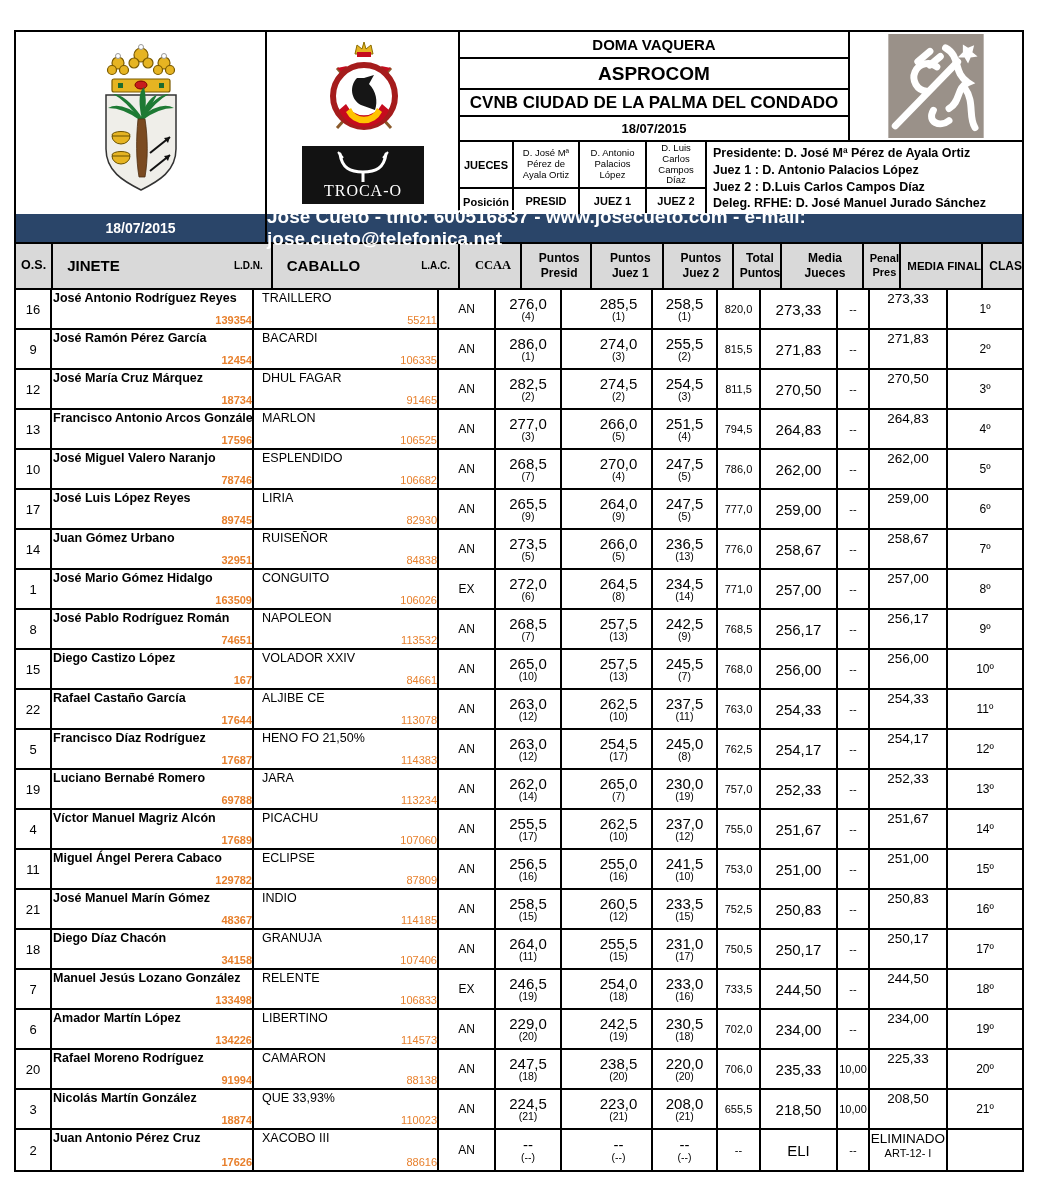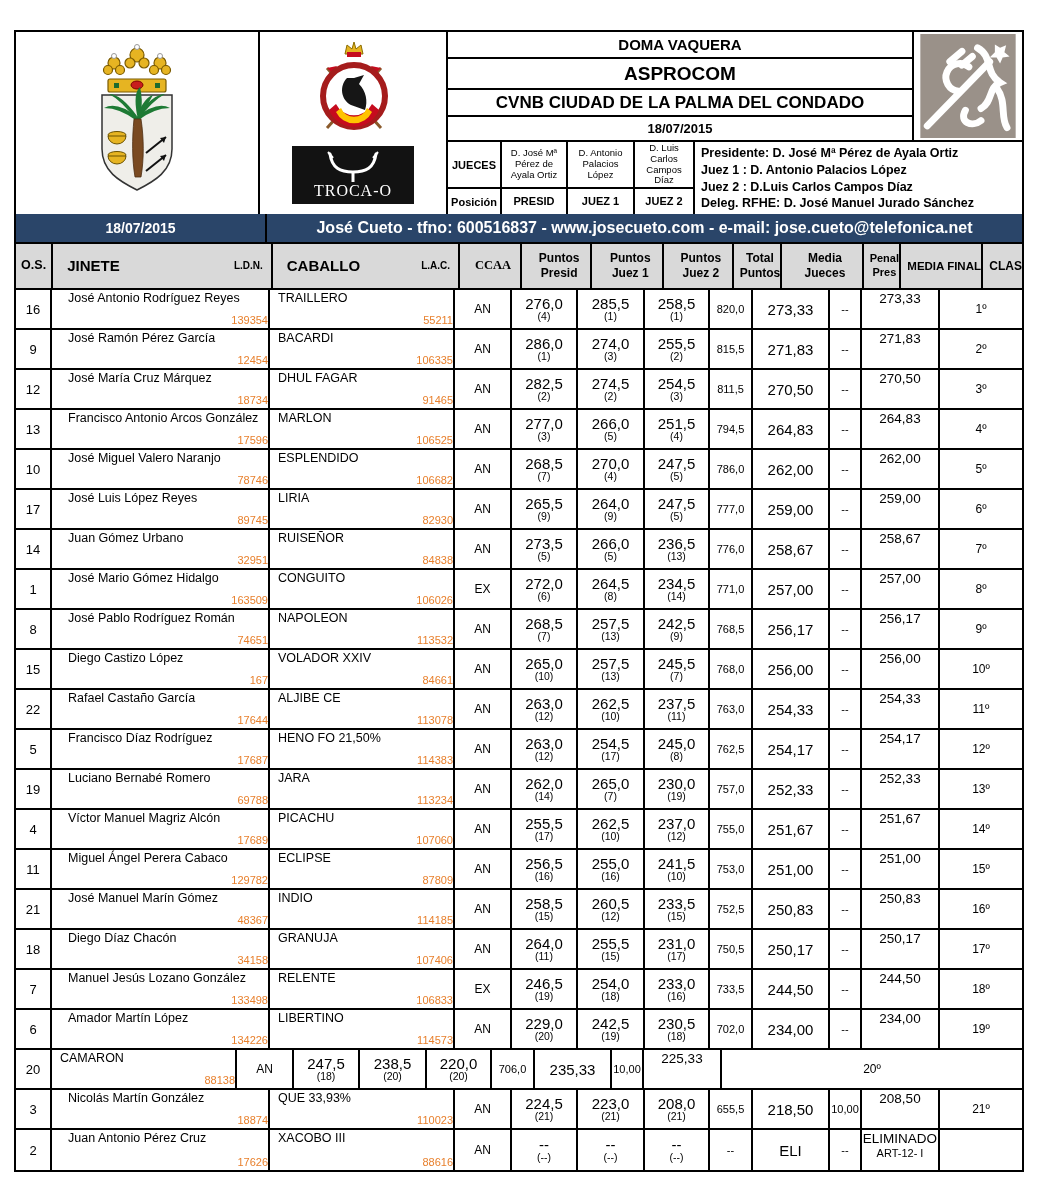--- a/index.html
+++ b/index.html
@@ -9,21 +9,21 @@
     font-family:"Liberation Sans", sans-serif; color:#000;
   }
   .sheet { position:relative; margin:30px 14px 0 14px; width:1010px; border:2px solid #000; }
 
   
   .hdr { display:flex; height:182px; }
   .hdr-left { width:251px; border-right:2px solid #000; display:flex; align-items:center; justify-content:center; }
   .hdr-mid { width:193px; border-right:2px solid #000; display:flex; flex-direction:column; align-items:center; justify-content:space-between; padding:6px 0 10px; }
   .hdr-right { flex:1; display:flex; flex-direction:column; }
   .hdr-top { display:flex; height:110px; border-bottom:2px solid #000; }
-  .titles { width:466px; border-right:2px solid #000; display:flex; flex-direction:column; }
+  .titles { width:390px; border-right:2px solid #000; display:flex; flex-direction:column; }
   .trow-t { display:flex; align-items:center; justify-content:center; font-weight:bold; }
   .t1 { height:27px; border-bottom:2px solid #000; font-size:15px; }
   .t2 { height:31px; border-bottom:2px solid #000; font-size:19px; }
   .t3 { height:27px; border-bottom:2px solid #000; font-size:17px; }
   .t4 { flex:1; font-size:13px; }
   .logobox { flex:1; display:flex; align-items:center; justify-content:center; }
   .hdr-bot { display:flex; flex:1; }
   .judges { width:247px; border-right:2px solid #000; display:flex; flex-direction:column; }
   .jrow { display:flex; }
   .jrow1 { height:47px; border-bottom:2px solid #000; }
@@ -33,48 +33,48 @@
   .jc-label { width:54px; font-weight:bold; font-size:11px; }
   .jc-n { width:66px; font-size:9.5px; line-height:1.15; padding:1px; }
   .jc-n2 { width:67px; }
   .jc-n3 { width:58px; }
   .jc-pos { font-weight:bold; font-size:11px; }
   .officials { flex:1; padding:3px 4px 2px 6px; font-weight:bold; font-size:12.5px; line-height:1.34; white-space:nowrap; overflow:hidden; }
 
   
   .bar { display:flex; height:30px; background:#2A4569; color:#fff; font-weight:bold; border-bottom:2px solid #000; }
   .bar-left { width:251px; border-right:2px solid #000; display:flex; align-items:center; justify-content:center; font-size:14px; }
-  .bar-right { flex:1; display:flex; align-items:center; justify-content:center; font-size:16px; }
+  .bar-right { flex:1; display:flex; align-items:center; justify-content:center; font-size:19px; }
 
   
   .colhdr { display:flex; height:46px; background:#D9D9D9; border-bottom:2px solid #000; font-weight:bold;gap:6px; }
   .ch { border-right:2px solid #000; display:flex; flex-direction:column; align-items:center; justify-content:center; text-align:center; font-size:12px; line-height:1.25; }
   .ch:last-child { border-right:none; }
   .ch-os { width:38px; font-size:12.5px; }
   .ch-jinete { width:218px; flex-direction:row; justify-content:space-between; padding:7px 8px; }
   .ch-caballo { width:185px; flex-direction:row; justify-content:space-between; padding:0 8px; }
   .big { font-size:15px; } .small { font-size:10px; }
   .ch-ccaa { width:57px; font-size:12.5px;font-family:Liberation Serif, serif; }
   .ch-p1 { width:66px; } .ch-p2 { width:67px; } .ch-p3 { width:65px; }
   .ch-tot { width:43px; } .ch-med { width:77px; } .ch-pen { width:32px; font-size:11px; }
   .ch-mf { width:78px; font-size:11.5px; } .ch-clas { flex:1; }
 
   
   .trow { display:flex; height:40px; border-bottom:2px solid #000; }
   .trow:last-child { border-bottom:none; }
   .c { border-right:2px solid #000; display:flex; align-items:center; justify-content:center; overflow:hidden; }
   .c:last-child { border-right:none; }
   .c-os { width:36px; font-size:13px; }
-  .c-name { width:218px; position:relative; display:block; padding:1px 16px; }
+  .c-name { width:202px; position:relative; display:block; padding:1px 1px;font-weight:bold; }
   .c-horse { width:185px; position:relative; display:block; padding:1px 8px; }
   .nm { display:block; font-size:12.5px; line-height:1.15; white-space:nowrap; }
   .lic { position:absolute; right:0; bottom:2px; font-size:11px; color:#E8802D; }
   .c-ccaa { width:57px; font-size:12px; }
   .c-score { flex-direction:column; line-height:1.05; }
-  .s1 { width:66px; } .s2 { width:67px; } .s3 { width:65px; }
+  .s1 { width:66px; } .s2 { width:67px;margin-left:24px; } .s3 { width:65px; }
   .val { font-size:15px; } .rank { font-size:10.5px; }
   .c-total { width:43px; font-size:11px; }
   .c-media { width:77px; font-size:15px; }
   .c-penal { width:32px; font-size:11px; }
   .c-mf { width:78px; flex-direction:column; justify-content:flex-start; padding-top:1px; line-height:1.2; }
   .fv { font-size:13.5px; } .fv2 { font-size:11px; }
   .c-clas { flex:1; font-size:12px; }
 
   svg { display:block; }
 </style>
@@ -858,20 +858,24 @@
     <div class="c c-media">234,00</div>
     <div class="c c-penal">--</div>
     <div class="c c-mf">
       <span class="fv">234,00</span>
       <span class="fv2"></span>
     </div>
     <div class="c c-clas">19º</div>
   </div>
       <div class="trow">
     <div class="c c-os">20</div>
+    <div class="c c-name">
+      <span class="nm">Rafael Moreno Rodríguez</span>
+      <span class="lic">91994</span>
+    </div>
     <div class="c c-horse">
       <span class="nm">CAMARON</span>
       <span class="lic">88138</span>
     </div>
     <div class="c c-ccaa">AN</div>
     <div class="c c-score s1">
       <span class="val">247,5</span>
       <span class="rank">(18)</span>
     </div>
     <div class="c c-score s2">

